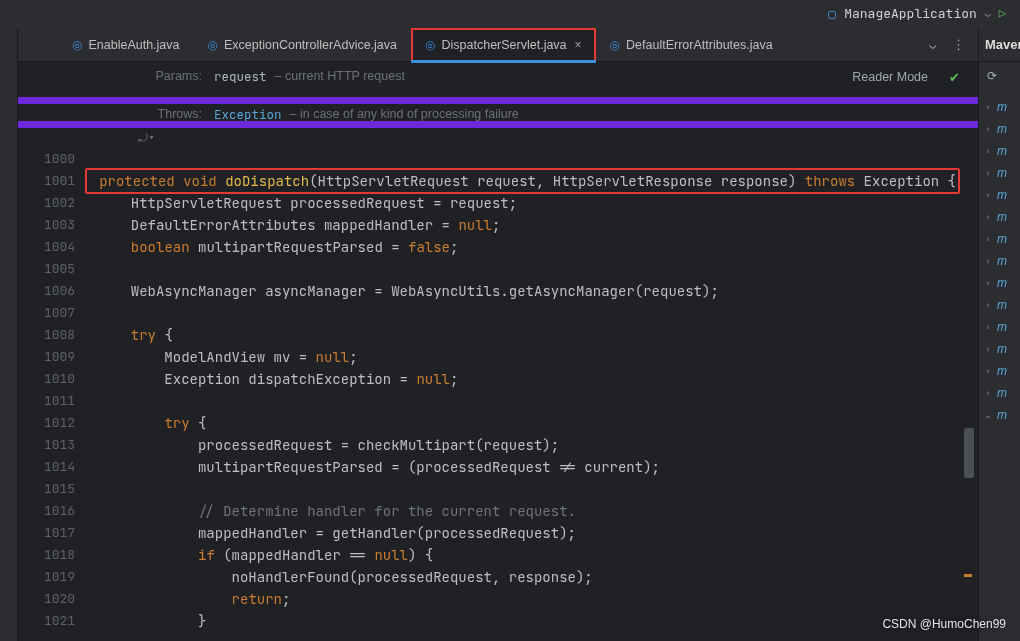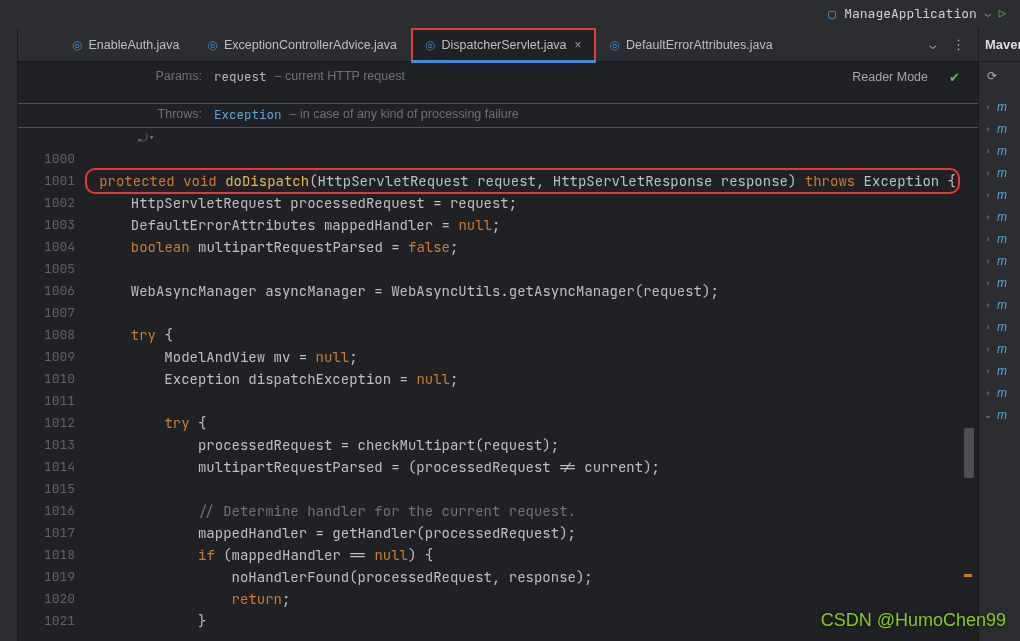--- a/index.html
+++ b/index.html
@@ -78,21 +78,21 @@
     margin-left:auto;
     display:flex; align-items:center; gap:16px; padding-right:12px;
     color:#a2a6ad;
   }
   .tabs .end .chev { font-size:11px;}
   .tabs .end .dots { letter-spacing:1px;}
 
   .doc {
     position:relative;
     height:42px;
-    border-bottom:1px solid #6d28d9;
+    border-bottom:7px solid #6d28d9;
     display:flex;
     flex-direction:column;
     padding:6px 0 4px 120px;
     font-family:-apple-system,"Segoe UI",sans-serif;
     font-size:12.5px;
     color:#6e7178;
   }
   .doc .row { display:flex; gap:8px; line-height:17px;}
   .doc .lbl { width:64px; color:#6e7178; text-align:right; margin-right:4px;}
   .doc .param { color:#b0b4bc; font-family:"JetBrains Mono",monospace;}
@@ -127,21 +127,21 @@
     color:#bcbec4;
     padding-right:20px;
   }
   .kw { color:#c97b2e; }
   .fn { color:#e0b84a; }
   .ital { }
   .comment { color:#6f7277; }
   .hl-red {
     display:inline-block;
     border:2px solid #e53935;
-    border-radius:10px;
+    border-radius:2px;
     padding:0 2px;
     margin:-2px -2px -2px -12px;
     padding-left:12px;
   }
 
   .scroll-thumb {
     position:absolute; right:4px; top:280px; width:10px; height:50px;
     background:#4c4f55; border-radius:2px;
   }
   .change-marker {
@@ -166,21 +166,21 @@
     padding:6px 0 0 4px;
     font-size:12px;
     line-height:22px;
   }
   .right-panel .node { display:flex; align-items:center; gap:4px; color:#bcbec4;}
   .right-panel .node .ar { color:#8a8f99; font-size:9px; width:10px; text-align:center;}
   .right-panel .node .m  { color:#5aa5d6; font-style:italic;}
 
   .watermark {
     position:absolute; right:14px; bottom:10px;
-    color:#84cc16; font-family:-apple-system,sans-serif; font-size:18px;
+    color:#e5e5e5; font-family:-apple-system,sans-serif; font-size:12px;
     text-shadow:0 0 4px rgba(0,0,0,.6);
   }
 
 </style>
 </head>
 <body>
 
 <div class="top-bar">
   <span class="folder-icon">▢</span>
   <span class="proj">ManageApplication</span>

